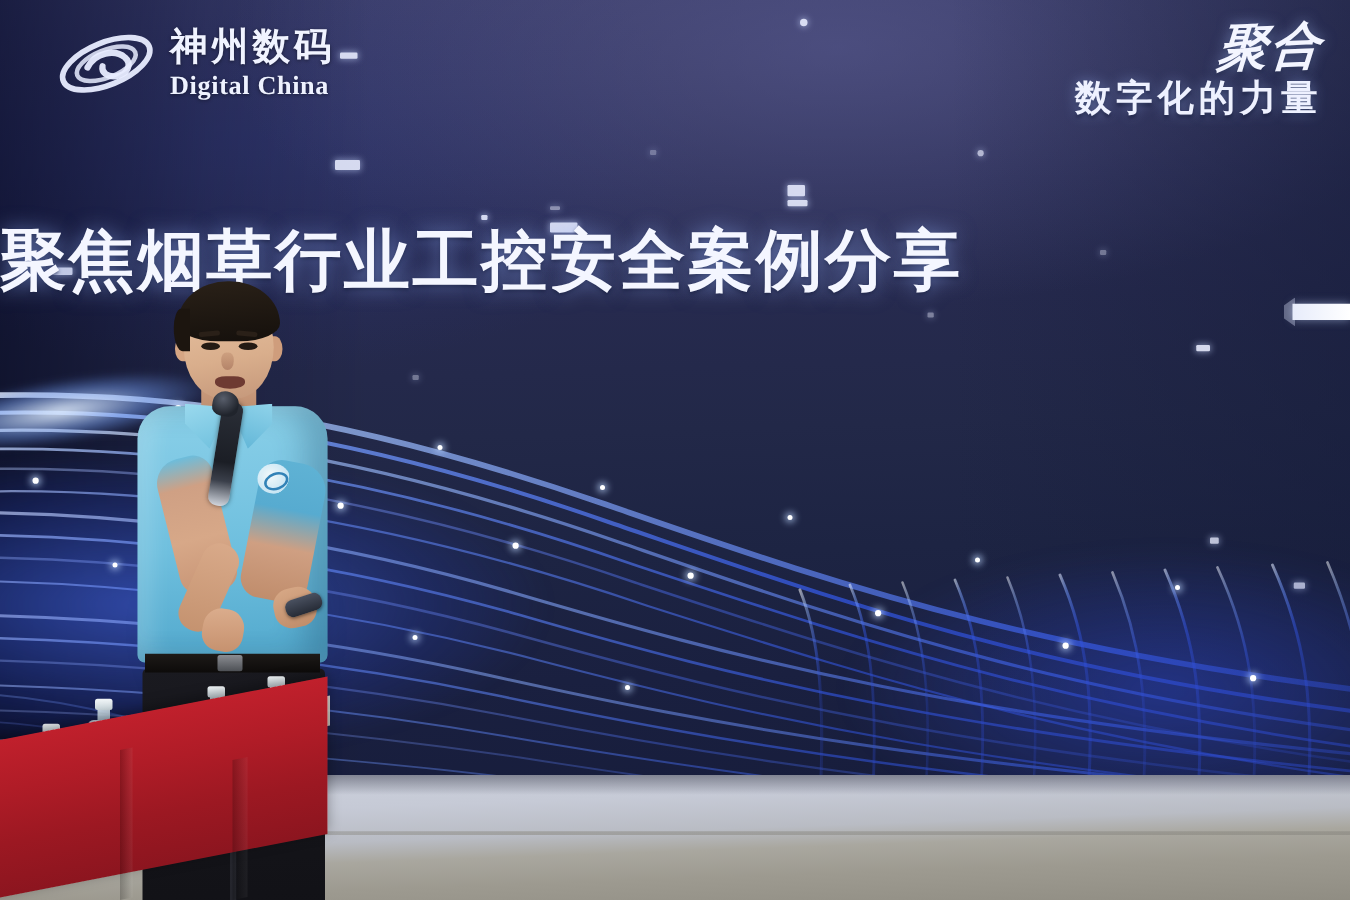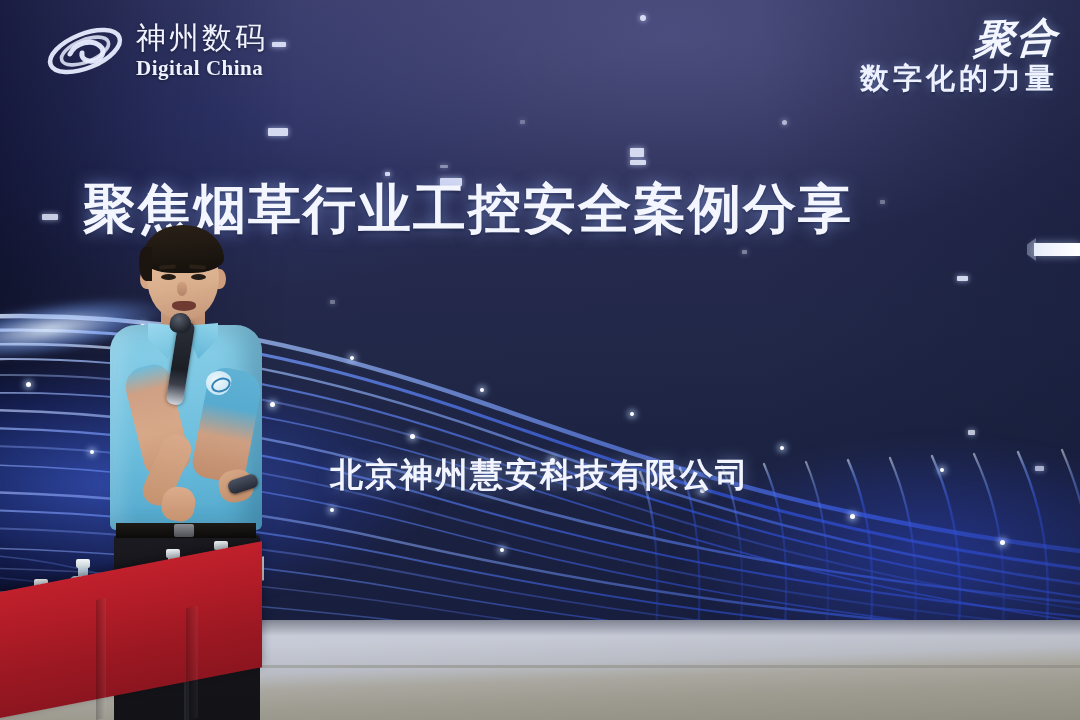--- a/index.html
+++ b/index.html
@@ -58,21 +58,21 @@
     background:radial-gradient(ellipse 160px 34px at 42% 50%, rgba(225,238,255,.92), rgba(120,165,255,.45) 45%, transparent 75%);
     filter:blur(3px);
     transform:rotate(-9deg);
   }
   .particle{ position:absolute; background:#fff; border-radius:50%;
              box-shadow:0 0 6px 2px rgba(190,215,255,.75); }
 
   
   .slide-title{
     position:absolute; left:0; top:180px; width:936px;
-    text-align:center;
+    text-align:left;
     font-size:53px; line-height:1.08; font-weight:700;
     letter-spacing:2px;
     color:#f4f6ff;
     text-shadow:0 0 16px rgba(150,180,255,.55), 0 2px 3px rgba(10,14,40,.65);
     font-family:"DejaVu Sans","Liberation Sans",sans-serif;
   }
   .slide-date{
     position:absolute; left:0; top:350px; width:1080px;
     text-align:center;
     font-size:27px; font-weight:700; letter-spacing:1px;
@@ -87,21 +87,21 @@
     color:#f2f5ff;
     text-shadow:0 0 14px rgba(160,190,255,.55), 0 2px 3px rgba(10,20,60,.6);
     font-family:"DejaVu Sans","Liberation Sans",sans-serif;
   }
 
   
   .brand-left{ position:absolute; left:44px; top:20px; display:flex; align-items:center; gap:10px; }
   .brand-mark{ width:82px; height:62px; }
   .brand-words{ display:flex; flex-direction:column; line-height:1; }
   .brand-cn{
-    font-size:30px; font-weight:400; color:#f0f3ff; letter-spacing:3px;
+    font-size:30px; font-weight:700; color:#f0f3ff; letter-spacing:3px;
     font-family:"DejaVu Sans","Liberation Sans",sans-serif;
     text-shadow:0 1px 3px rgba(0,0,0,.45);
   }
   .brand-en{
     font-size:21px; font-weight:700; color:#eef2ff; letter-spacing:.5px;
     margin-top:5px; font-family:"Liberation Serif","DejaVu Serif",serif;
     text-shadow:0 1px 3px rgba(0,0,0,.45);
   }
 
   
@@ -466,21 +466,20 @@
       <div class="particle" style="left:1000px;top:206px;width:4px;height:4px;"></div>
       <div class="particle" style="left:1060px;top:278px;width:5px;height:5px;"></div>
       <div class="particle" style="left:150px;top:188px;width:4px;height:4px;"></div>
       <div class="particle" style="left:86px;top:120px;width:5px;height:5px;"></div>
       <div class="particle" style="left:390px;top:246px;width:4px;height:4px;"></div>
       <div class="particle" style="left:560px;top:286px;width:4px;height:4px;"></div>
       <div class="particle" style="left:250px;top:268px;width:4px;height:4px;"></div>
     </div>
 
     <div class="slide-title">聚焦烟草行业工控安全案例分享</div>
-    <div class="slide-company">北京神州慧安科技有限公司</div>
 
     <div class="brand-left">
       <svg class="brand-mark" viewBox="0 0 82 62">
         <g fill="none" stroke="#e8ecff" stroke-linecap="round">
           <ellipse cx="41" cy="31" rx="37" ry="17" transform="rotate(-22 41 31)" stroke-width="4.5" opacity=".95"></ellipse>
           <ellipse cx="41" cy="31" rx="25" ry="11" transform="rotate(-22 41 31)" stroke-width="3.6" opacity=".85"></ellipse>
           <path d="M26,34 C32,22 48,19 56,26 C62,31 58,40 49,41 C42,42 37,38 38,33" stroke-width="5" opacity=".95"></path>
         </g>
       </svg>
       <div class="brand-words">

